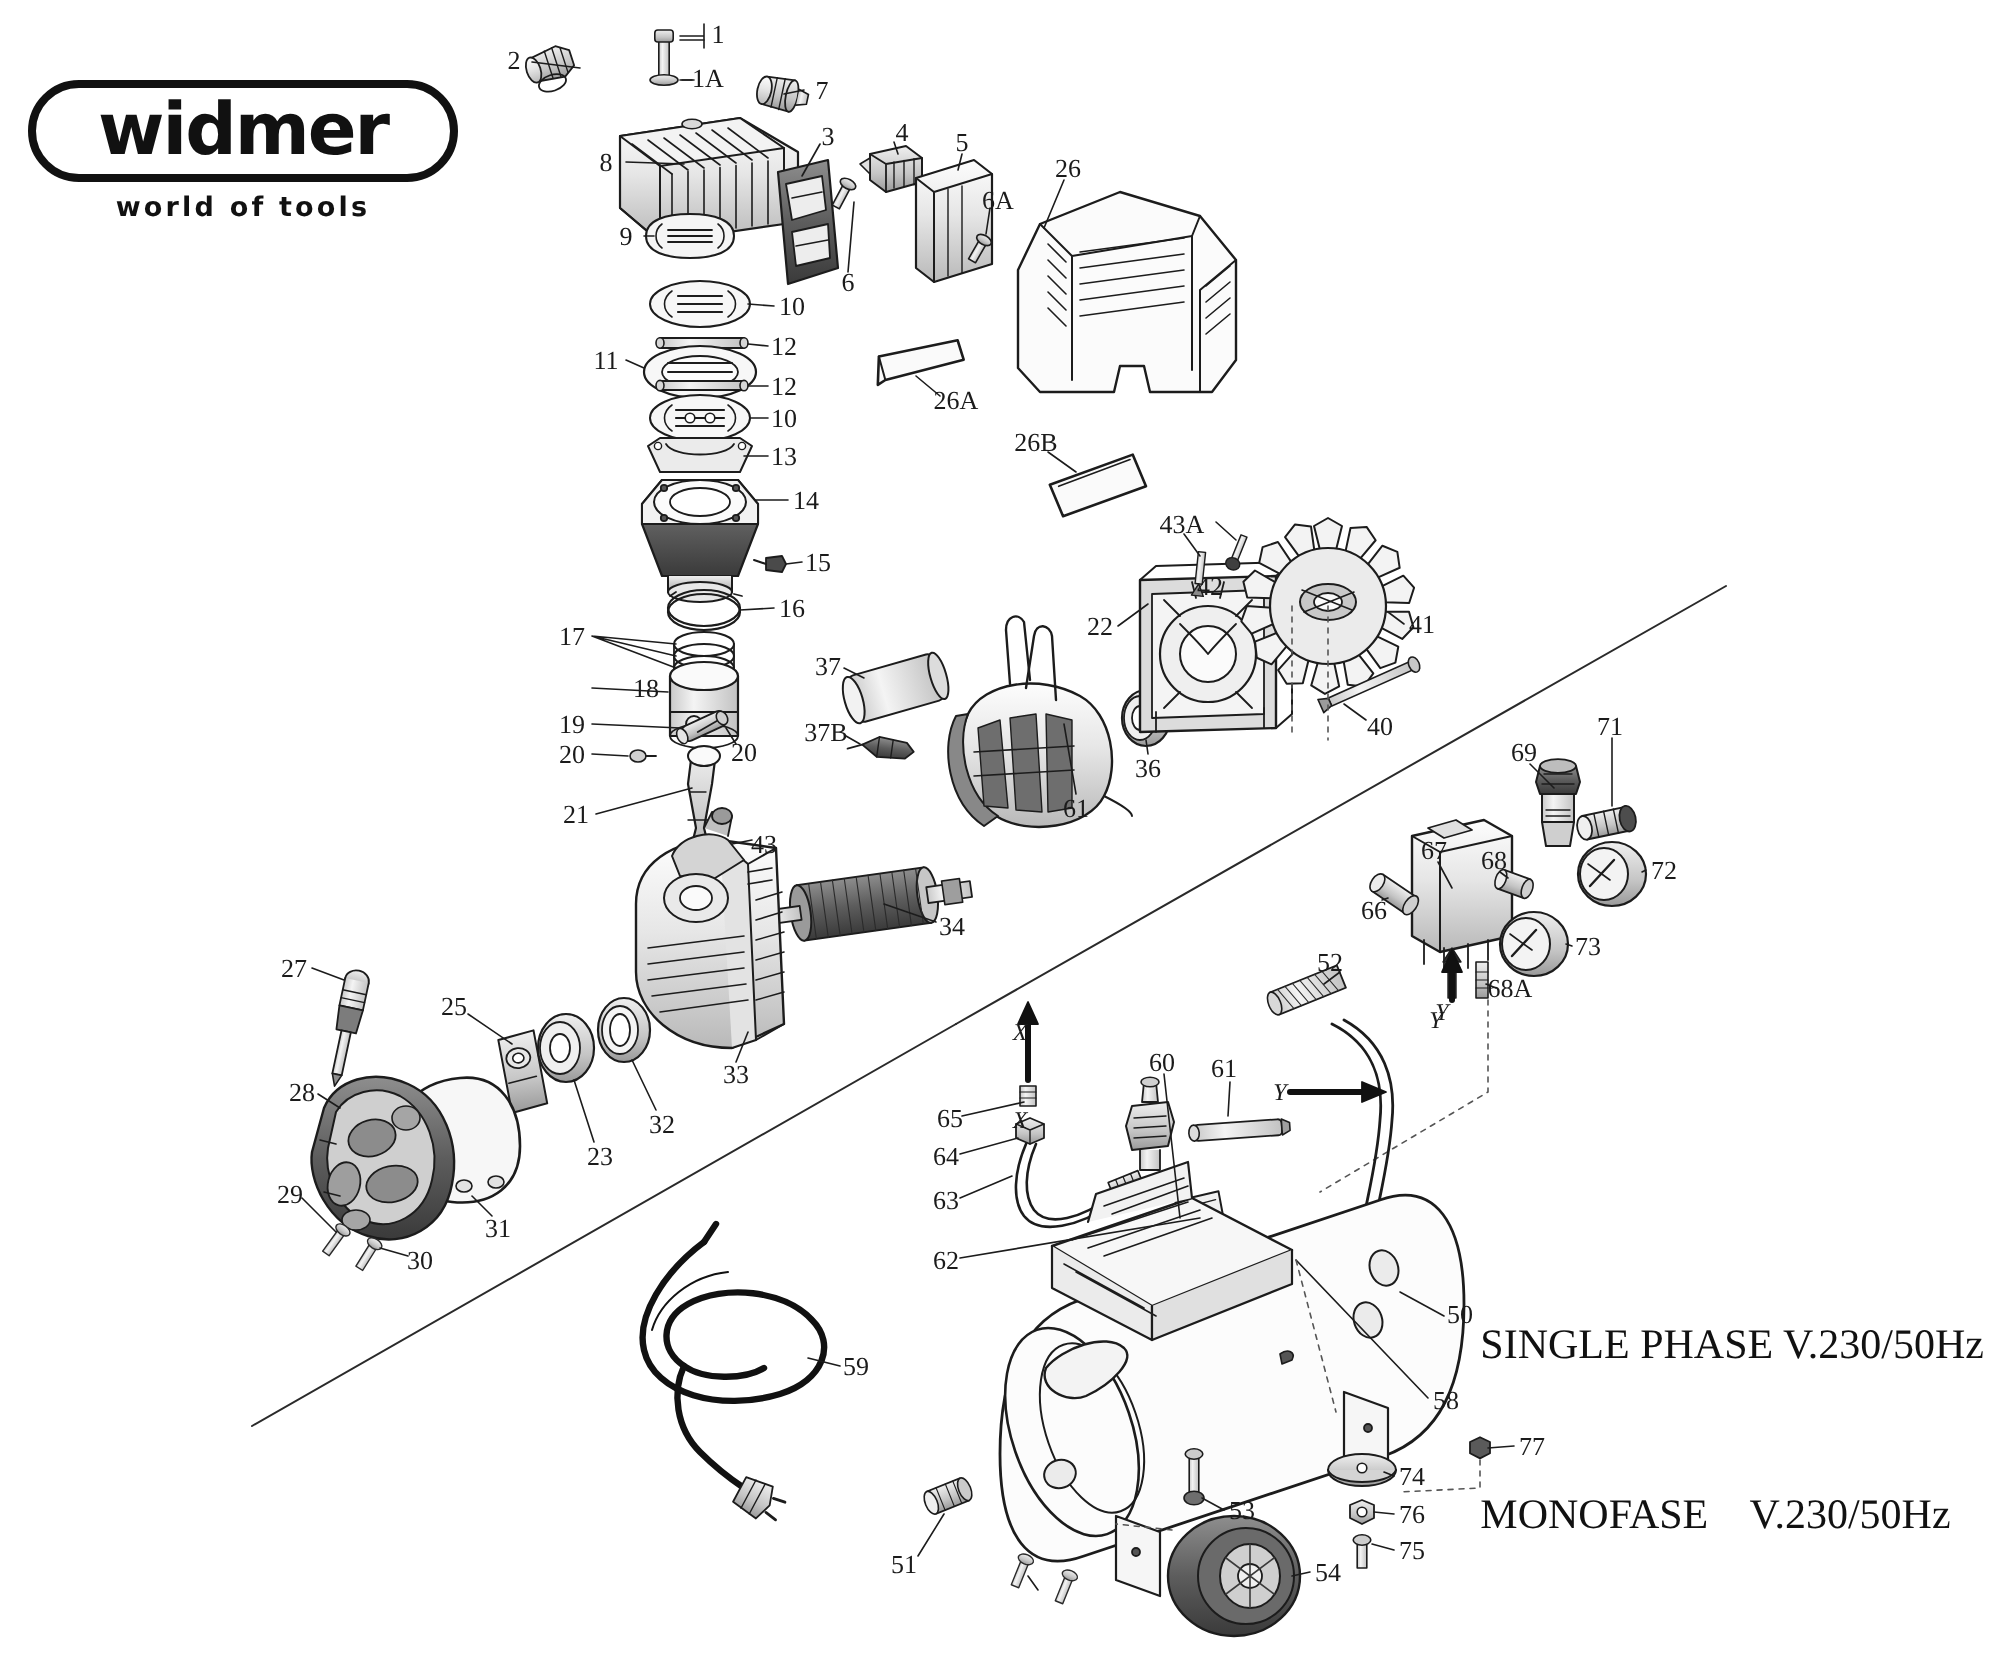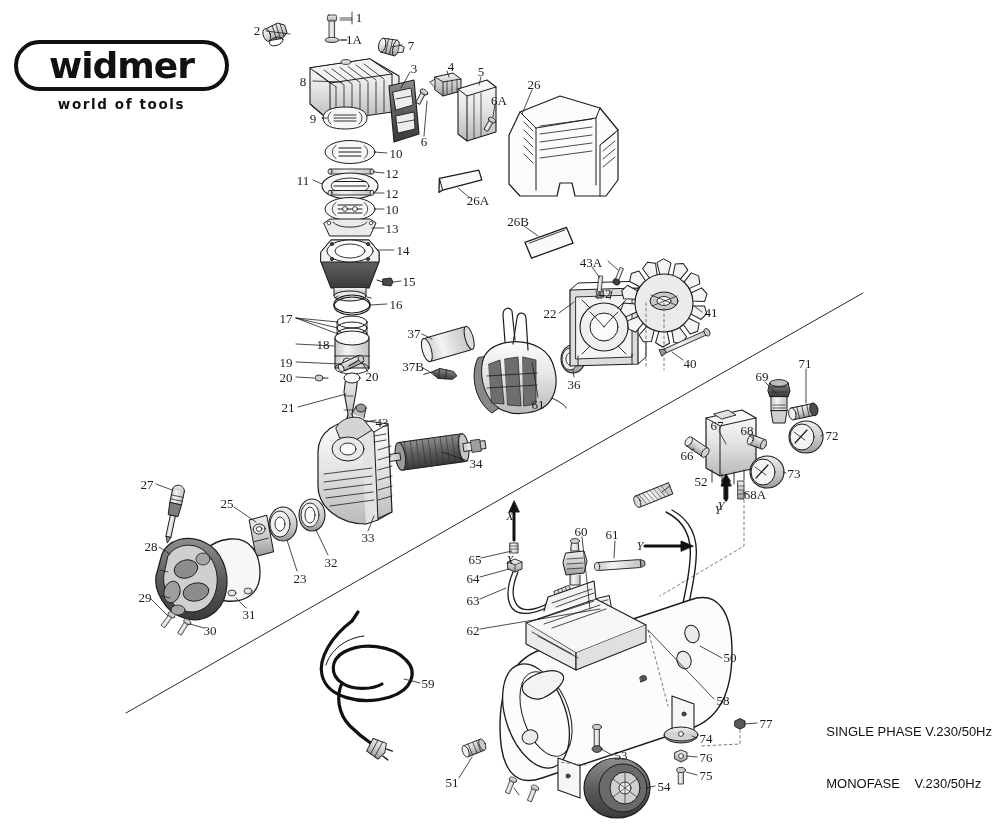--- a/index.html
+++ b/index.html
@@ -18,21 +18,21 @@
              font-family:"DejaVu Sans",sans-serif;font-weight:700;
              font-size:36px;letter-spacing:-1px;color:#111;}
   #logo-sub{width:215px;text-align:center;margin-top:5px;
             font-family:"DejaVu Sans",sans-serif;font-weight:700;
             font-size:13.5px;letter-spacing:1.6px;color:#111;}
   #model{margin-top:18px;font-family:"DejaVu Sans",sans-serif;font-weight:700;
          font-size:25px;line-height:1.25;color:#111;letter-spacing:0px;}
 
   
   #footer{position:absolute;right:8px;bottom:4px;text-align:left;
-          font-family:Liberation Sans, sans-serif;font-size:13px;
+          font-family:Liberation Serif, serif;font-size:21px;
           line-height:1.35;color:#111;white-space:pre;}
 
   
   .cal{position:absolute;font-family:"Liberation Serif",serif;
        font-size:13px;color:#1b1b1b;line-height:1;white-space:nowrap;
        transform:translate(-50%,-50%);}
   .axl{position:absolute;font-family:"Liberation Serif",serif;
        font-size:12px;color:#1b1b1b;line-height:1;white-space:nowrap;
        transform:translate(-50%,-50%);font-style:italic;}
 </style>
@@ -819,21 +819,21 @@
       <div class="cal" style="left: 145px; top: 597px;">29</div>
       <div class="cal" style="left: 210px; top: 630px;">30</div>
       <div class="cal" style="left: 717px; top: 425px;">67</div>
       <div class="cal" style="left: 747px; top: 430px;">68</div>
       <div class="cal" style="left: 762px; top: 376px;">69</div>
       <div class="cal" style="left: 805px; top: 363px;">71</div>
       <div class="cal" style="left: 832px; top: 435px;">72</div>
       <div class="cal" style="left: 794px; top: 473px;">73</div>
       <div class="cal" style="left: 687px; top: 455px;">66</div>
       <div class="cal" style="left: 755px; top: 494px;">68A</div>
-      <div class="cal" style="left: 701px; top: 481px;">52</div>
+      <div class="cal" style="left: 665px; top: 481px;">52</div>
       <div class="cal" style="left: 581px; top: 531px;">60</div>
       <div class="cal" style="left: 612px; top: 534px;">61</div>
       <div class="cal" style="left: 475px; top: 559px;">65</div>
       <div class="cal" style="left: 473px; top: 578px;">64</div>
       <div class="cal" style="left: 473px; top: 600px;">63</div>
       <div class="cal" style="left: 473px; top: 630px;">62</div>
       <div class="cal" style="left: 730px; top: 657px;">50</div>
       <div class="cal" style="left: 723px; top: 700px;">58</div>
       <div class="cal" style="left: 766px; top: 723px;">77</div>
       <div class="cal" style="left: 706px; top: 738px;">74</div>

